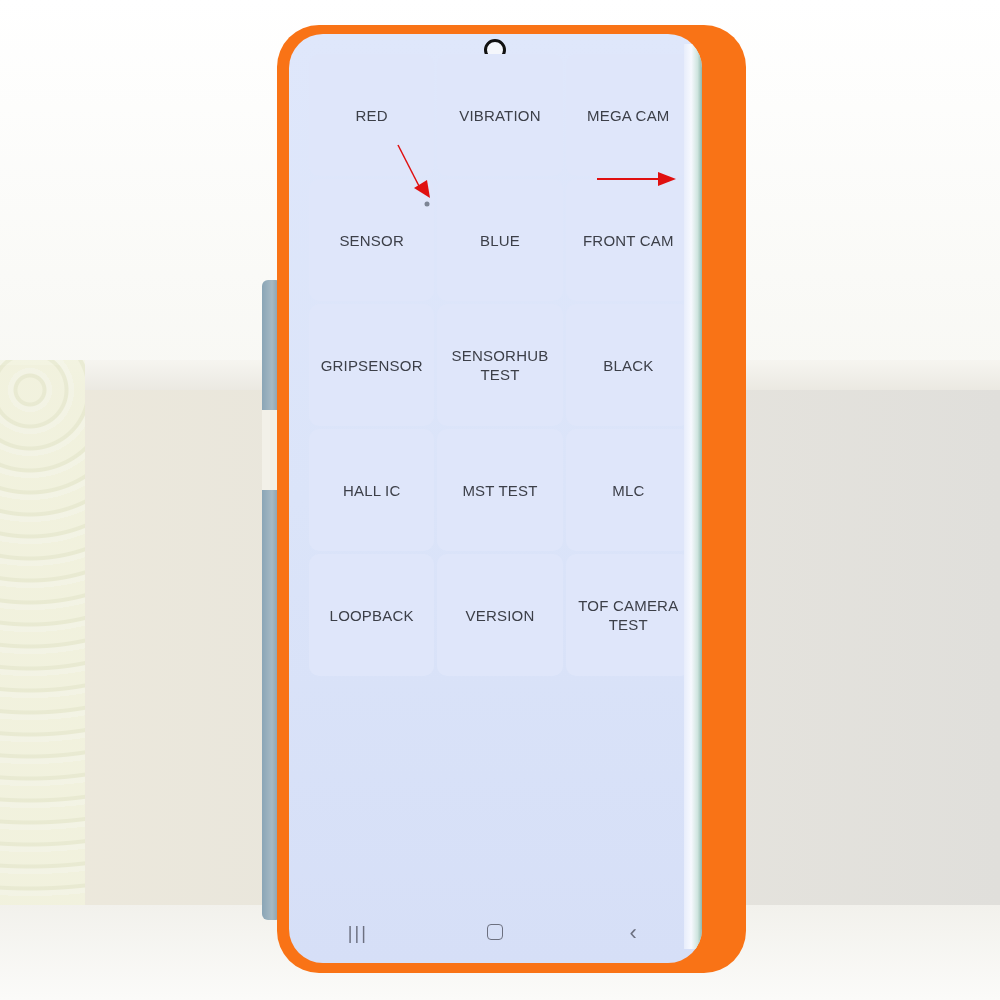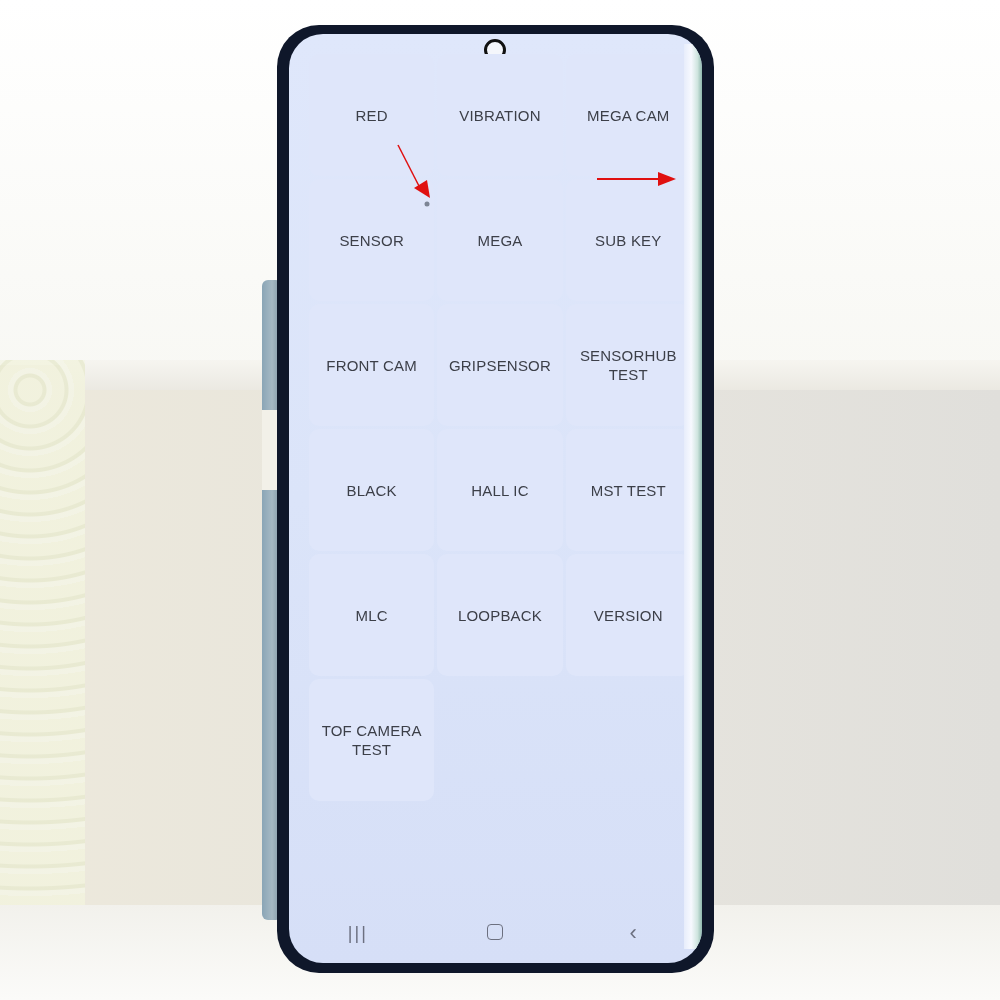--- a/index.html
+++ b/index.html
@@ -18,21 +18,21 @@
       background: repeating-radial-gradient(circle at 30px 30px, #f2f3de 0 12px, #e8ead0 13px 16px, #f4f5e6 17px 22px);
       opacity: 0.85; }
     .bg-table { position: absolute; left: 0; top: 905px; width: 1000px; height: 95px;
       background: linear-gradient(#f2f1ec, #fbfbf9); }
     .bg-phone-back { position: absolute; left: 262px; top: 280px; width: 20px; height: 640px;
       background: linear-gradient(90deg, #8aa5b6, #a6b9c4, #7d93a1); border-radius: 6px; }
     .bg-tape { position: absolute; left: 262px; top: 410px; width: 22px; height: 80px; background: #f2f0e8; }
 
     .phone {
       position: absolute; left: 277px; top: 25px; width: 437px; height: 948px;
-      background: #0f172a; border-radius: 42px;
+      background: #f97316; border-radius: 42px; padding-left: 32px;
     }
     .screen {
       position: absolute; left: 12px; top: 9px; width: 413px; height: 929px;
       background: linear-gradient(180deg, #dfe7fb 0%, #dbe4f9 50%, #d6dff7 100%);
       border-radius: 34px; overflow: hidden;
     }
     .edge {
       position: absolute; right: 0; top: 10px; width: 18px; height: 905px;
       background: linear-gradient(90deg, #e7edfb 0%, #f7f9ff 40%, #cfe5df 75%, #8fb8ad 100%);
     }
@@ -75,22 +75,21 @@
 <div class="bg-tape"></div>
 
 <div class="phone">
   <div class="screen">
     <div class="camera"></div>
     <div class="grid">
       <div class="tile">RED</div>
       <div class="tile">VIBRATION</div>
       <div class="tile">MEGA CAM</div>
       <div class="tile">SENSOR</div>
-      <div class="tile">MEGA</div>
-      <div class="tile">SUB KEY</div>
+      <div class="tile">BLUE</div>
       <div class="tile">FRONT CAM</div>
       <div class="tile">GRIPSENSOR</div>
       <div class="tile">SENSORHUB
 TEST</div>
       <div class="tile">BLACK</div>
       <div class="tile">HALL IC</div>
       <div class="tile">MST TEST</div>
       <div class="tile">MLC</div>
       <div class="tile">LOOPBACK</div>
       <div class="tile">VERSION</div>

